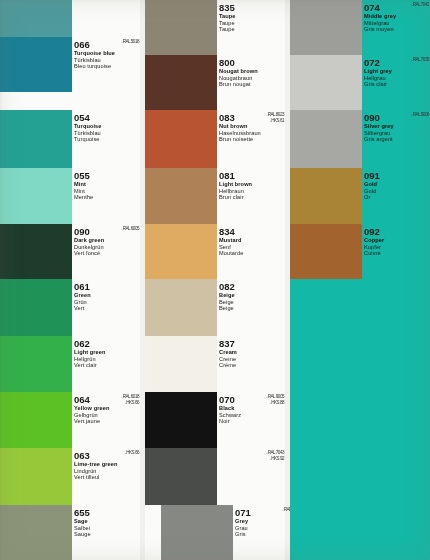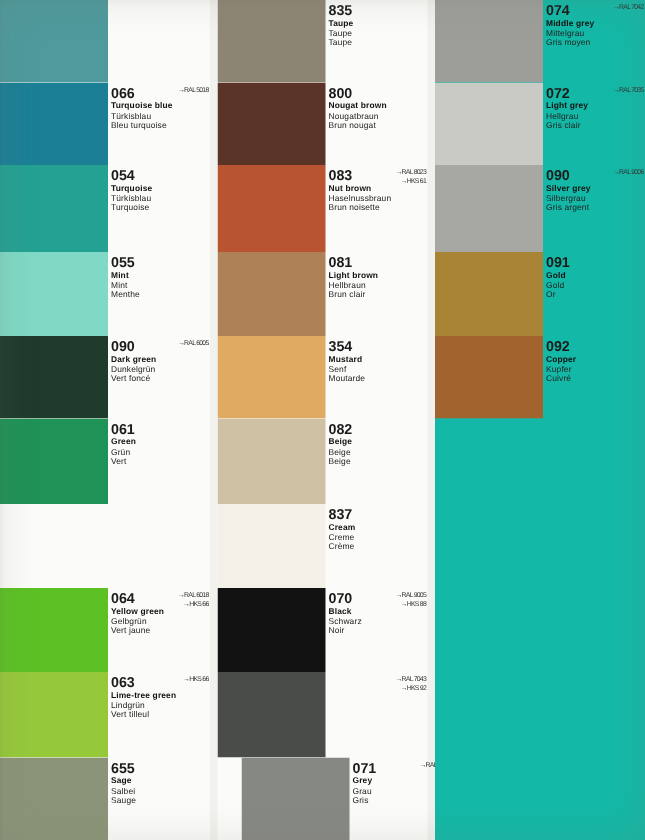--- a/index.html
+++ b/index.html
@@ -90,21 +90,21 @@
 </style>
 </head>
 <body>
 
 <div id="sheet">
   <div id="columns-root">
       <div class="col-paper" style="left: 0px; width: 140px; background: rgb(251, 251, 249);">
         <div class="row" style="position: absolute; left: 0px; top: 0px; height: 55px; width: 140px;">
           <div class="chip" style="top: 0px; height: 55px; background: rgb(78, 154, 156);"></div>
         </div>
-        <div class="row" style="position: absolute; left: 0px; top: 55px; height: 55px; width: 140px; padding-left: 24px;">
+        <div class="row" style="position: absolute; left: 0px; top: 37px; height: 55px; width: 140px; padding-left: 24px;">
           <div class="chip" style="top: 0px; height: 55px; background: rgb(27, 127, 150);"></div>
           <div class="label">
             <div class="code">066</div>
             <div class="nm">Turquoise blue</div>
             <div class="nm2">Türkisblau</div>
             <div class="nm3">Bleu turquoise</div>
           </div>
           <div class="ral">
             <span class="arrow">→RAL 5018</span>
           </div>
@@ -141,20 +141,29 @@
         </div>
         <div class="row" style="position: absolute; left: 0px; top: 279px; height: 57px; width: 140px;">
           <div class="chip" style="top: 0px; height: 57px; background: rgb(31, 146, 87);"></div>
           <div class="label">
             <div class="code">061</div>
             <div class="nm">Green</div>
             <div class="nm2">Grün</div>
             <div class="nm3">Vert</div>
           </div>
         </div>
+        <div class="row" style="position: absolute; left: 0px; top: 336px; height: 56px; width: 140px;">
+          <div class="chip" style="top: 0px; height: 56px; background: rgb(51, 176, 74);"></div>
+          <div class="label">
+            <div class="code">062</div>
+            <div class="nm">Light green</div>
+            <div class="nm2">Hellgrün</div>
+            <div class="nm3">Vert clair</div>
+          </div>
+        </div>
         <div class="row" style="position: absolute; left: 0px; top: 392px; height: 56px; width: 140px;">
           <div class="chip" style="top: 0px; height: 56px; background: rgb(92, 193, 37);"></div>
           <div class="label">
             <div class="code">064</div>
             <div class="nm">Yellow green</div>
             <div class="nm2">Gelbgrün</div>
             <div class="nm3">Vert jaune</div>
           </div>
           <div class="ral">
             <span class="arrow">→RAL 6018</span>
@@ -220,21 +229,21 @@
           <div class="label">
             <div class="code">081</div>
             <div class="nm">Light brown</div>
             <div class="nm2">Hellbraun</div>
             <div class="nm3">Brun clair</div>
           </div>
         </div>
         <div class="row" style="position: absolute; left: 0px; top: 224px; height: 55px; width: 140px;">
           <div class="chip" style="top: 0px; height: 55px; background: rgb(223, 171, 98);"></div>
           <div class="label">
-            <div class="code">354</div>
+            <div class="code">834</div>
             <div class="nm">Mustard</div>
             <div class="nm2">Senf</div>
             <div class="nm3">Moutarde</div>
           </div>
         </div>
         <div class="row" style="position: absolute; left: 0px; top: 279px; height: 57px; width: 140px;">
           <div class="chip" style="top: 0px; height: 57px; background: rgb(207, 194, 164);"></div>
           <div class="label">
             <div class="code">082</div>
             <div class="nm">Beige</div>

